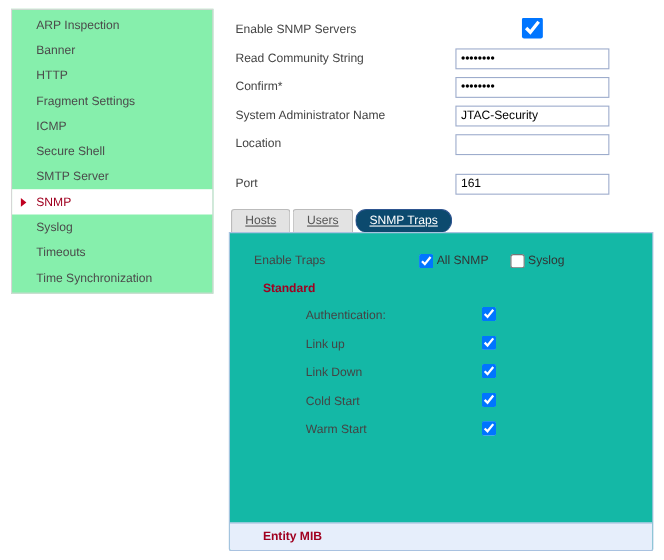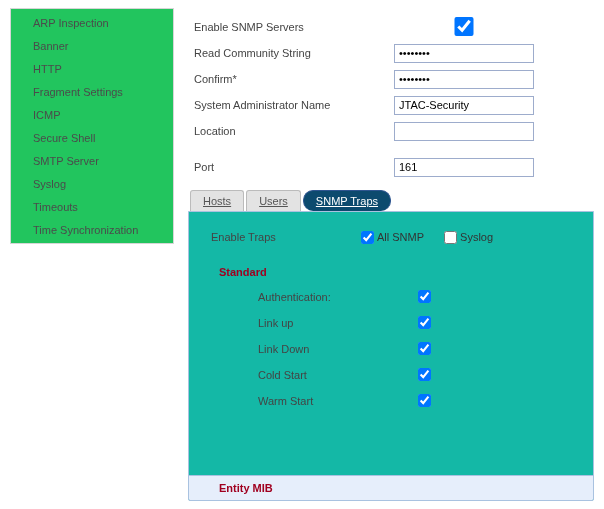--- a/index.html
+++ b/index.html
@@ -12,23 +12,23 @@
     height: 509px;
     overflow: hidden;
   }
   .layout {
     display: flex;
     padding: 8px 10px 8px 10px;
     gap: 14px;
     height: 100%;
   }
   .sidebar {
-    width: 164px;
+    width: 184px;
     border: 1px solid #d6d6d6;
-    background: #22c55e;
+    background: #86efac;
     padding: 2px 0;
     height: fit-content;
   }
   .sidebar-item {
     display: flex;
     align-items: center;
     height: 23px;
     padding: 0 10px 0 22px;
     color: #4b4b4b;
     cursor: pointer;
@@ -131,21 +131,21 @@
     gap: 4px;
   }
   .tp-controls .opt {
     display: inline-flex;
     align-items: center;
     margin-right: 16px;
   }
   .section-title {
     color: #a00020;
     font-weight: bold;
-    margin: 16px 0 6px 8px;
+    margin: 6px 0 6px 8px;
   }
   .trap-row {
     display: flex;
     align-items: center;
     height: 26px;
   }
   .trap-label { width: 160px; color: #444; margin-left: 47px; }
   .trap-check { }
   .bottom-section {
     position: absolute;
@@ -179,20 +179,24 @@
         <span>Fragment Settings</span>
       </div>
     <div class="sidebar-item">
         <span>ICMP</span>
       </div>
     <div class="sidebar-item">
         <span>Secure Shell</span>
       </div>
     <div class="sidebar-item">
         <span>SMTP Server</span>
+      </div>
+    <div class="sidebar-item active">
+        <span class="arrow"></span>
+        <span>SNMP</span>
       </div>
     <div class="sidebar-item">
         <span>Syslog</span>
       </div>
     <div class="sidebar-item">
         <span>Timeouts</span>
       </div>
     <div class="sidebar-item">
         <span>Time Synchronization</span>
       </div>

